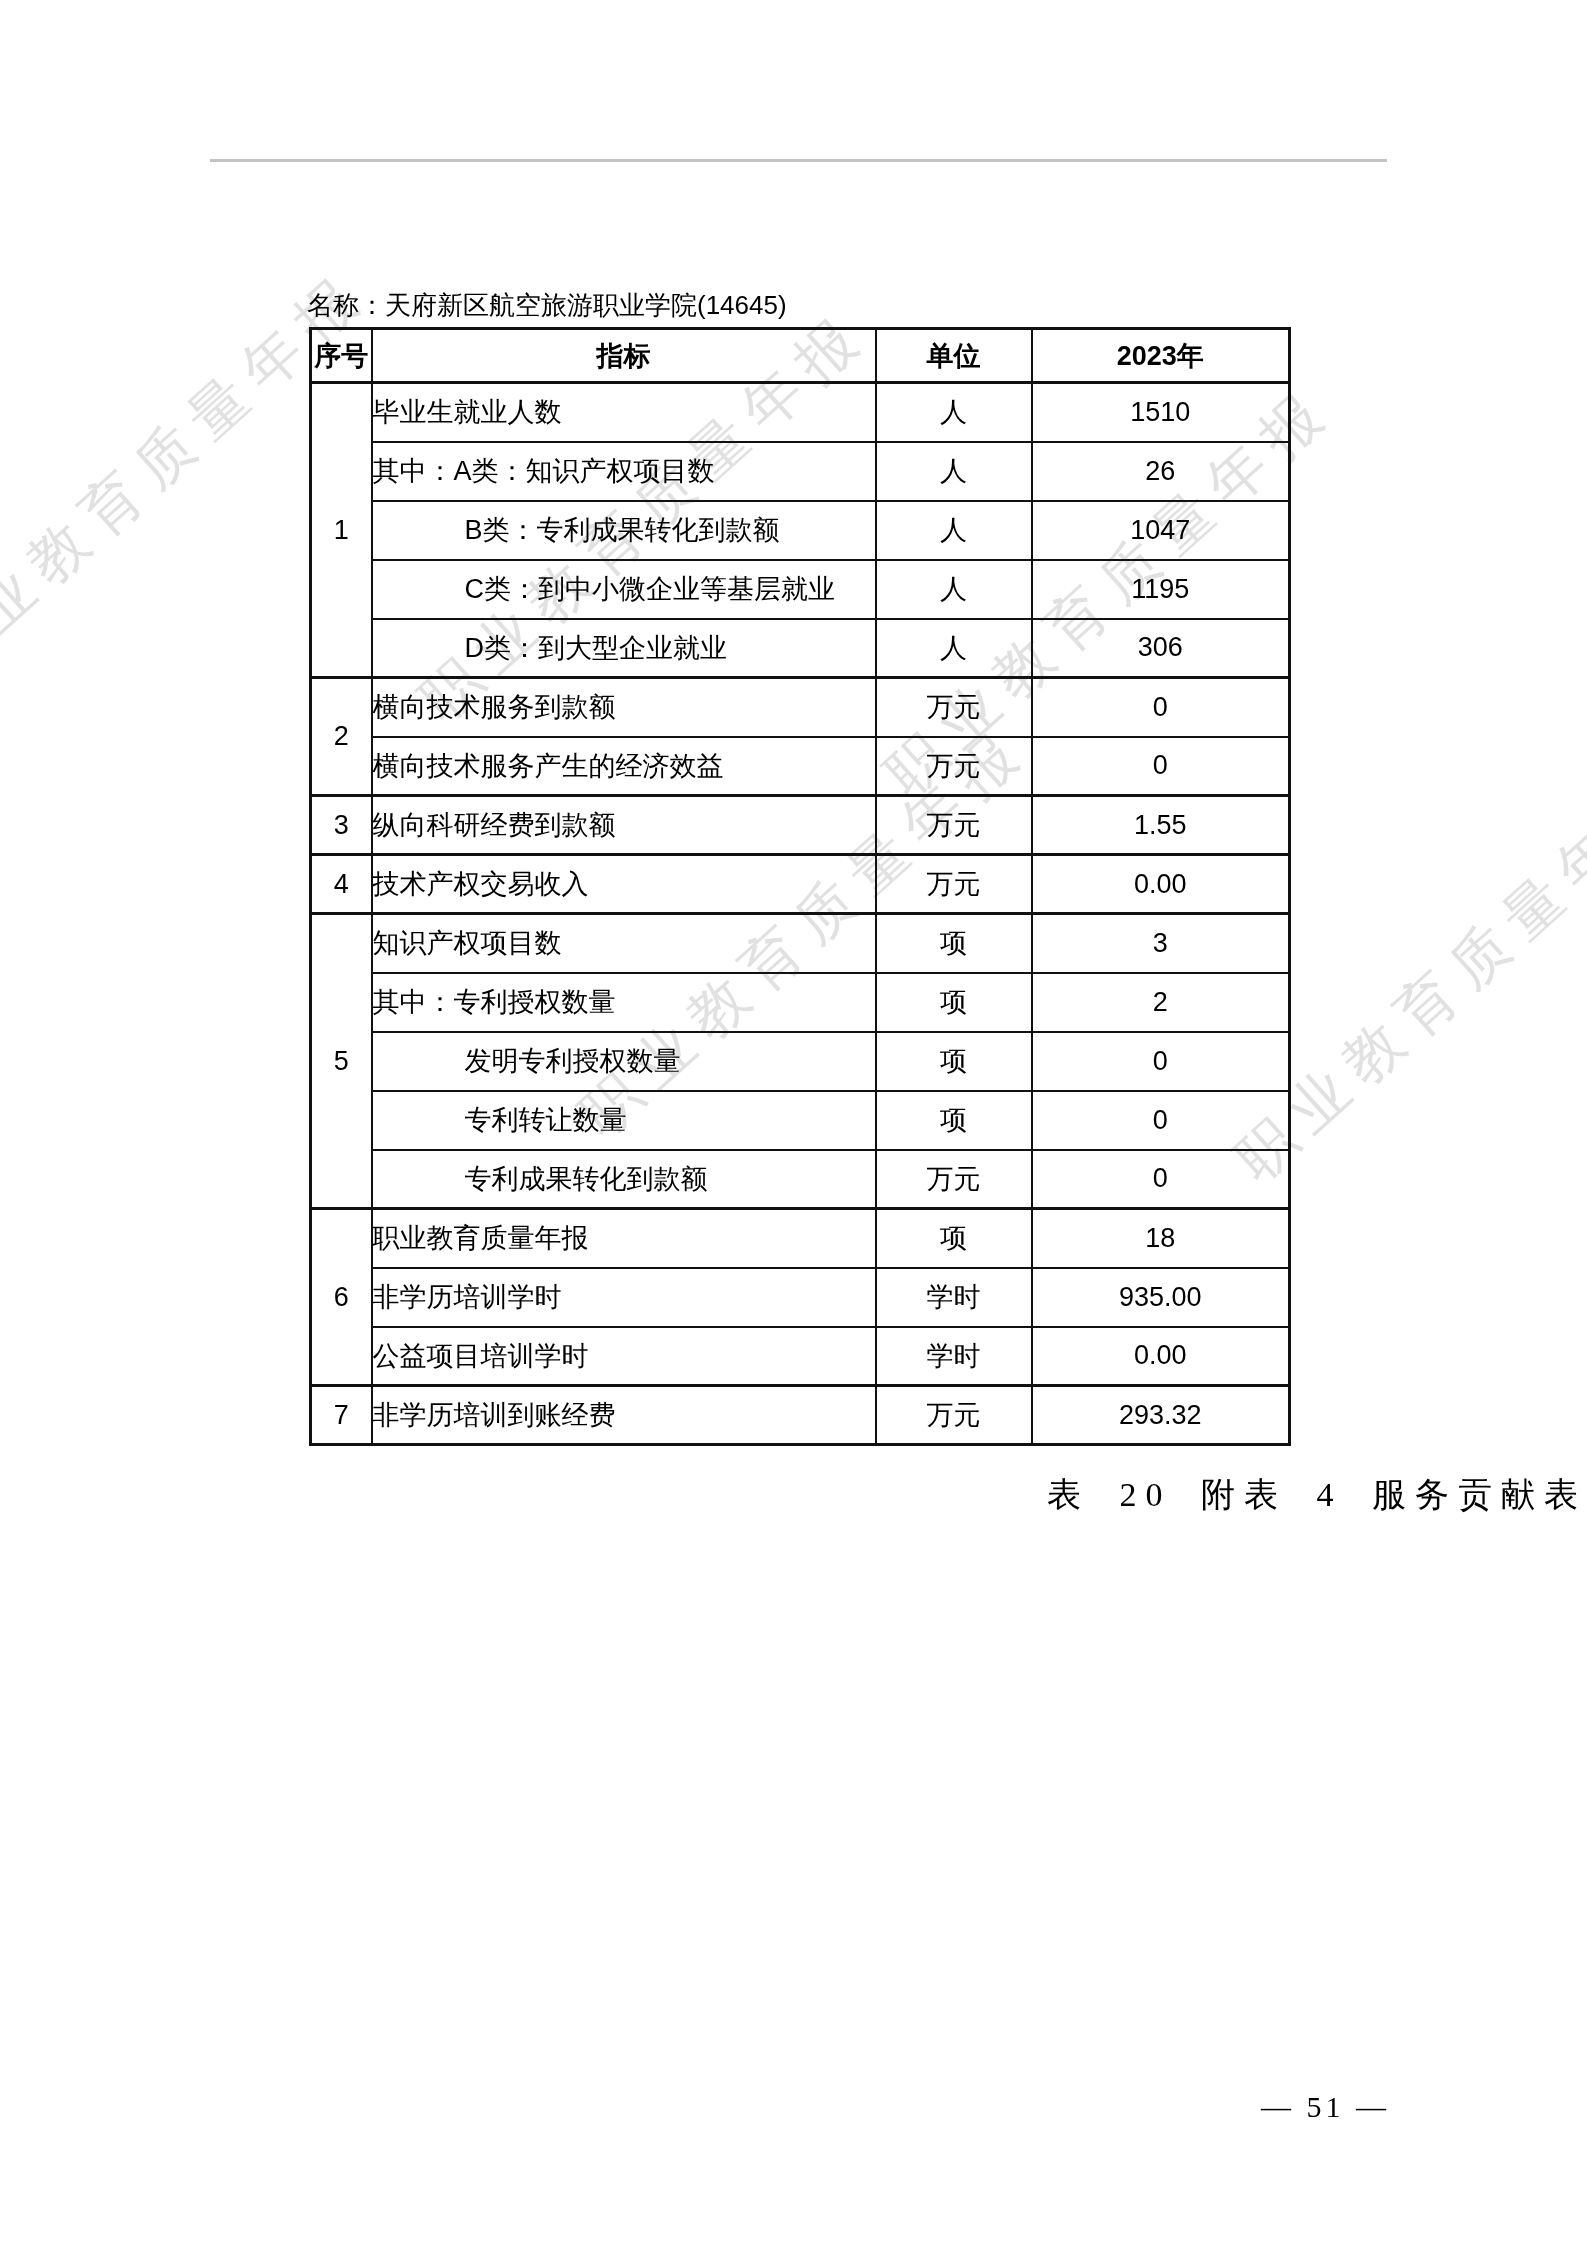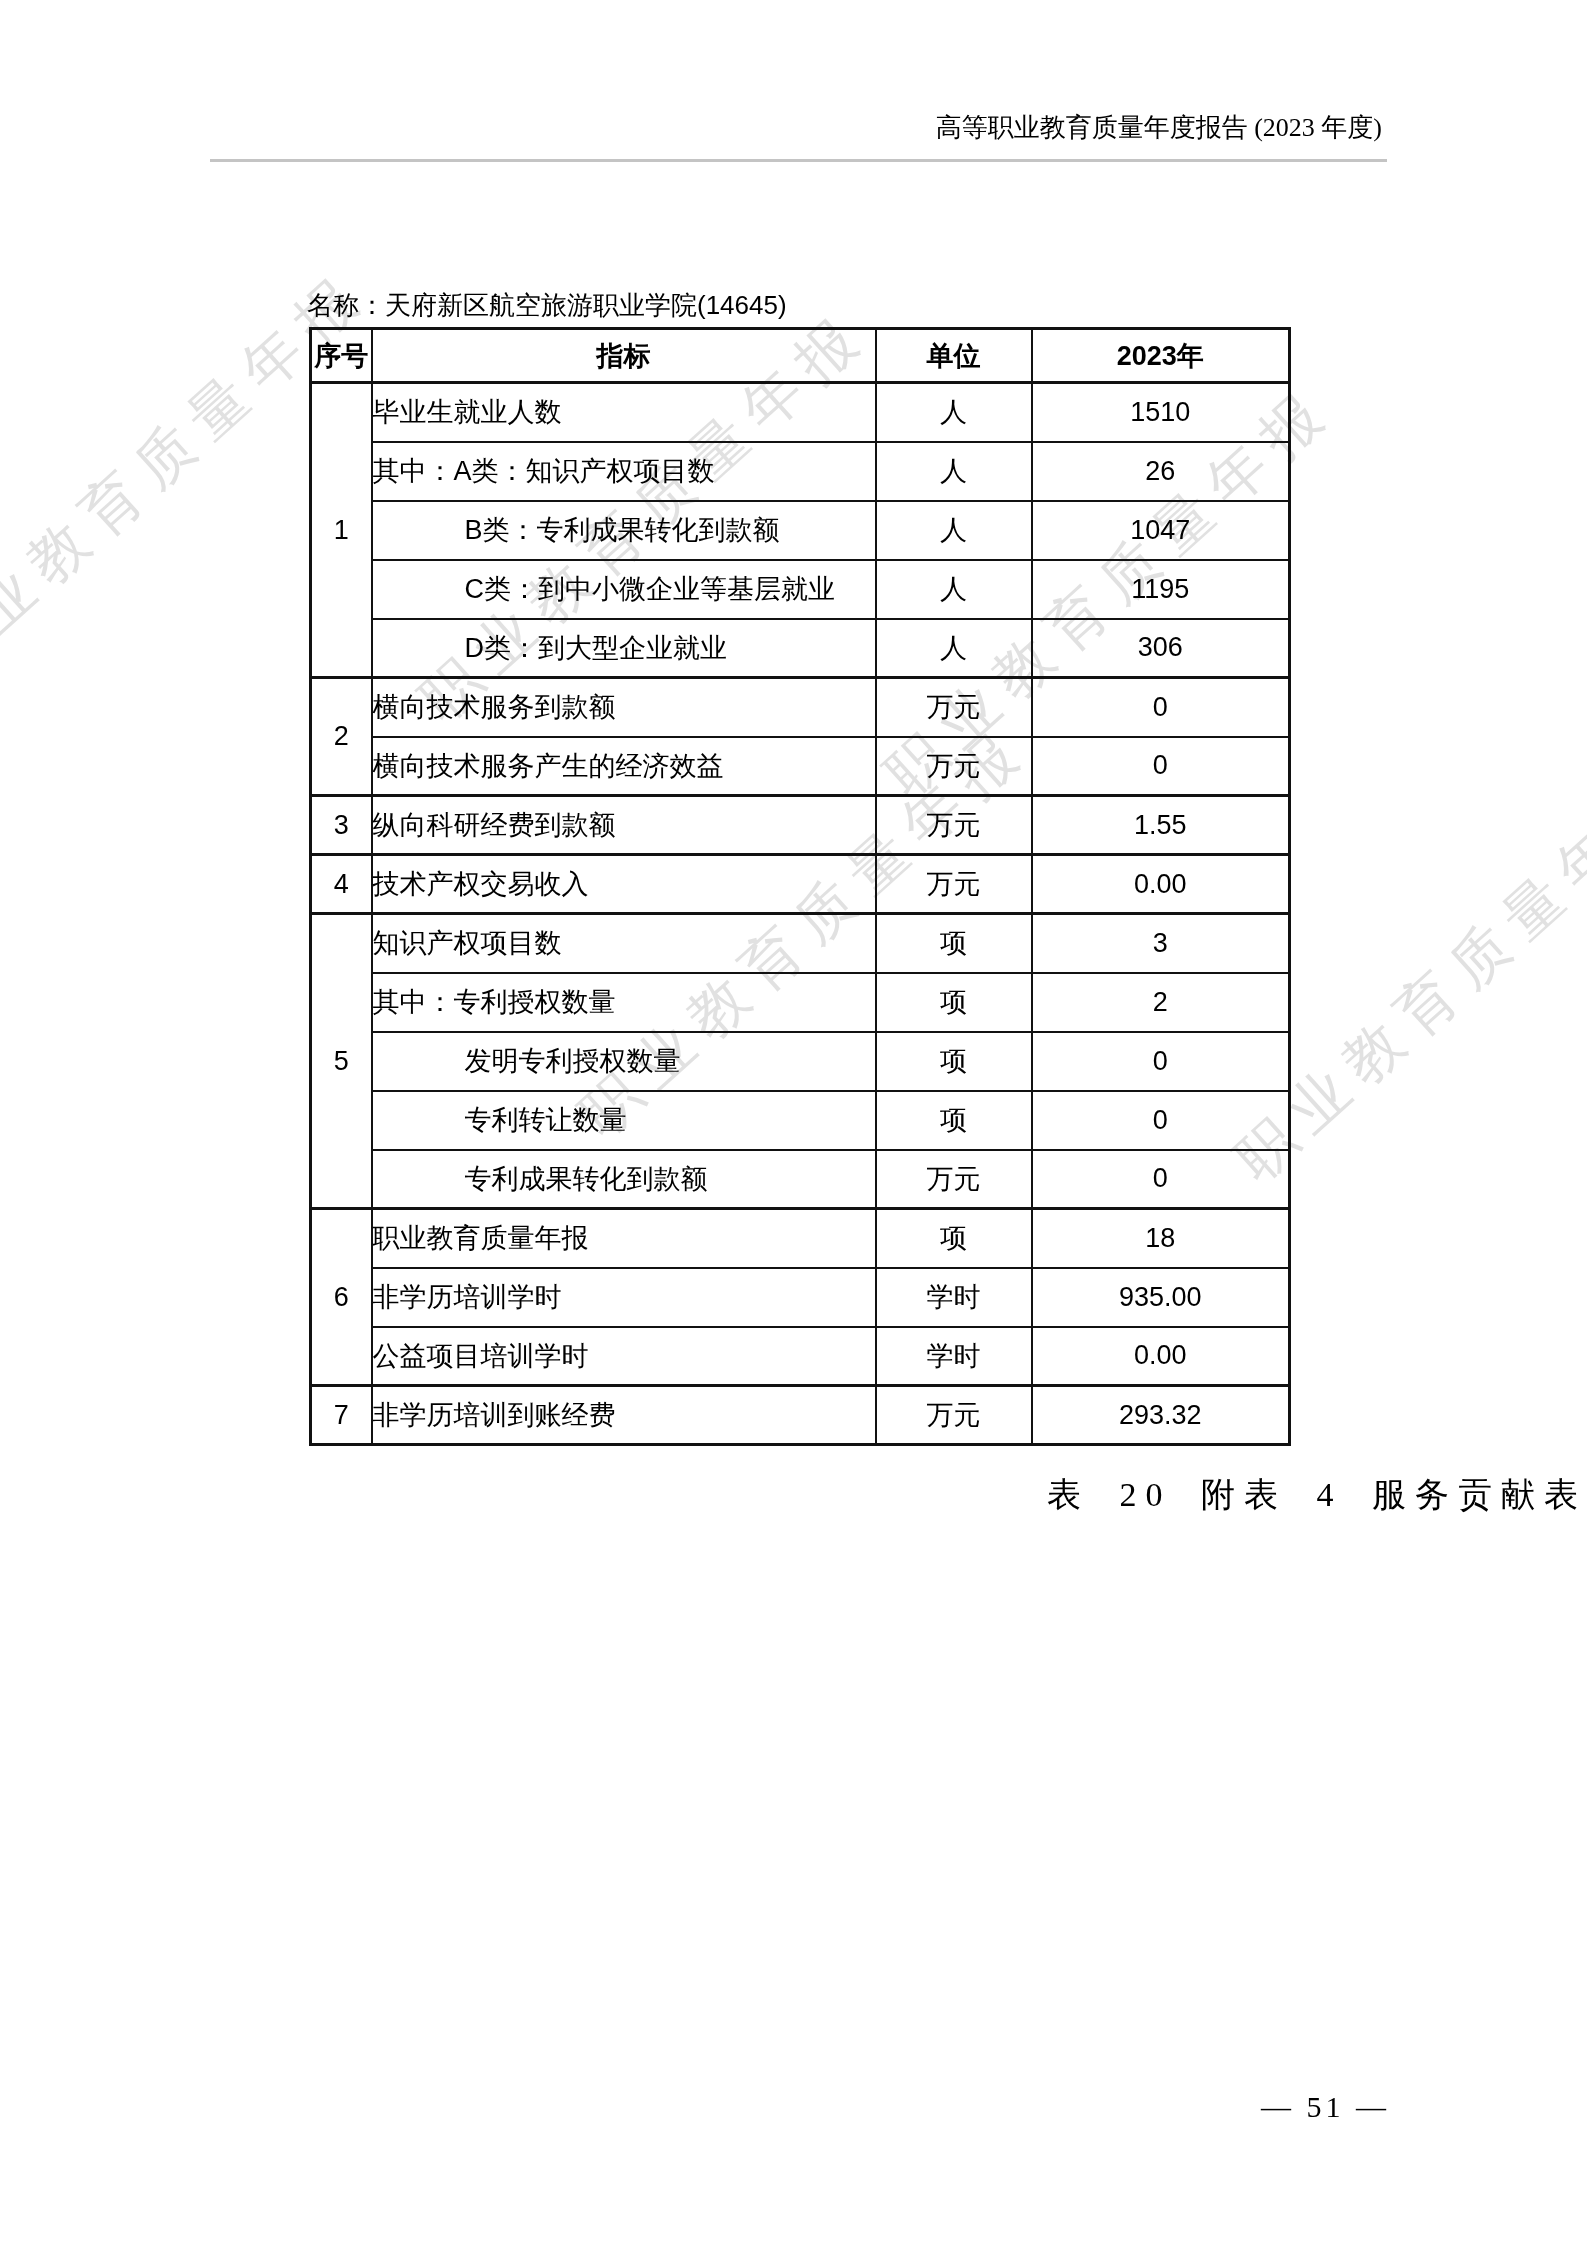--- a/index.html
+++ b/index.html
@@ -95,21 +95,20 @@
 <body>
 
 <div class="page">
 
   <span class="watermark wm1">职业教育质量年报</span>
   <span class="watermark wm2">职业教育质量年报</span>
   <span class="watermark wm3">职业教育质量年报</span>
   <span class="watermark wm4">职业教育质量年报</span>
   <span class="watermark wm5">职业教育质量年报</span>
 
-  <div class="hdr-right">高等职业教育质量年度报告 (2023 年度)</div>
   <div class="hdr-rule"></div>
 
   <div class="tbl-title">名称：天府新区航空旅游职业学院(14645)</div>
 
   <table class="svc">
     <colgroup>
       <col style="width:61px">
         <col style="width:504px">
         <col style="width:156px">
         <col style="width:258px">

